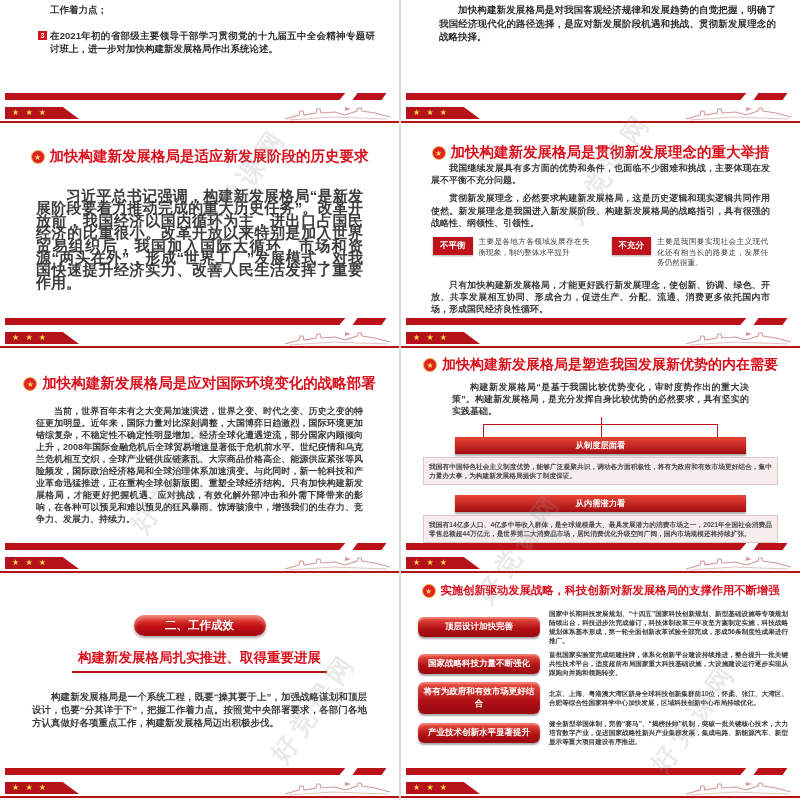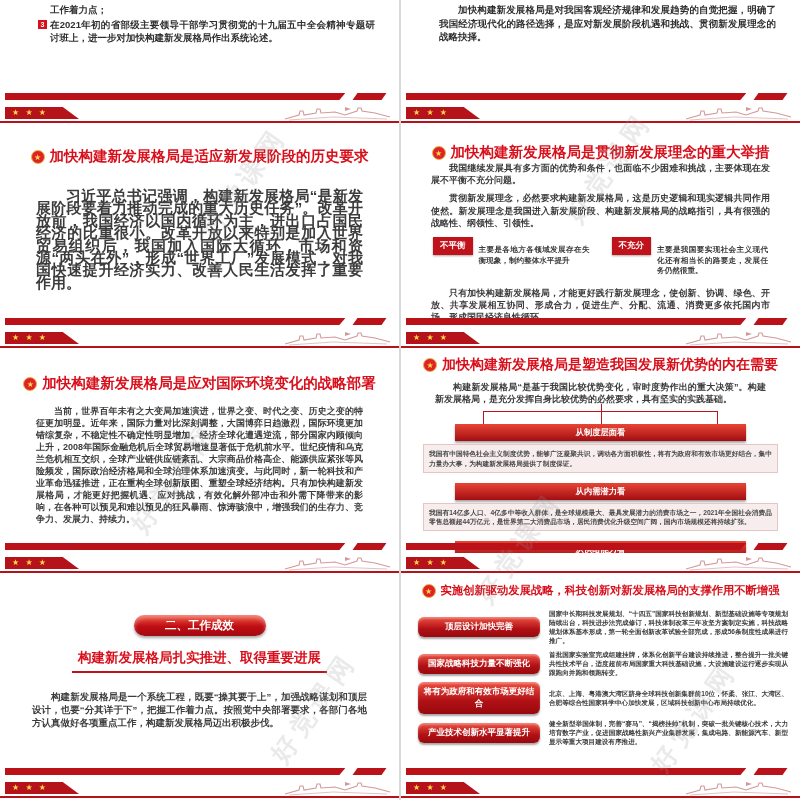--- a/index.html
+++ b/index.html
@@ -26,29 +26,29 @@
   
   .para{font-weight:bold;color:#3c3c3c;text-align:justify;margin:0;}
   .p-lg{font-size:15px;line-height:12.4px;}
   .p-md{font-size:9px;line-height:12.2px;}
   .p-sm{font-size:8.8px;line-height:12px;}
   .ind{text-indent:2em;}
   
   .part-content{position:absolute;left:38px;right:24px;top:125px;font-size:9.5px;line-height:13.5px;
     font-weight:bold;color:#2f2f2f;text-align:justify;}
   .hang{padding-left:12px;}
-  .bullet{position:relative;padding-left:12px;margin-top:1px;}
+  .bullet{position:relative;padding-left:12px;margin-top:12px;}
   .bullet .num{position:absolute;left:0;top:2px;width:9px;height:9px;background:#d8101c;color:#fff;
     font-size:7px;line-height:9px;text-align:center;font-weight:bold;}
   
   .tagrow{display:flex;gap:22px;margin-top:8px;padding:0 32px;}
   .taggrp{display:flex;gap:6px;flex:1;}
   .taglbl{flex:0 0 auto;align-self:flex-start;background:#c0121a;color:#fff;font-size:8.5px;font-weight:bold;
     padding:3px 7px;box-shadow:0 1px 2px rgba(0,0,0,.35);}
-  .tagtxt{font-size:7.6px;line-height:10.5px;font-weight:bold;color:#3c3c3c;text-align:justify;margin-top:8px;}
+  .tagtxt{font-size:7.6px;line-height:10.5px;font-weight:normal;color:#3c3c3c;text-align:justify;}
   
   .bracket{position:relative;margin:6px 82px 0;height:12px;border:1.5px solid #c0121a;border-bottom:none;}
   .bracket:before{content:"";position:absolute;left:50%;top:-8px;width:1.5px;height:8px;background:#c0121a;}
   .bracket:after{content:"";position:absolute;left:50%;top:0;width:1.5px;height:12px;background:#c0121a;}
   .cols{display:flex;gap:10px;padding:0 22px;margin-top:0;flex-direction:column;}
   .col{flex:1;}
   .coltab{width:82%;margin:0 auto;background:linear-gradient(#e84535,#a30d12);color:#fff;font-size:8.3px;
     font-weight:bold;text-align:center;padding:3px 0;box-shadow:0 1.5px 2px rgba(0,0,0,.35);}
   .colbox{margin-top:3px;background:#f7eded;border:1px solid #e3c6c6;padding:4px 5px;font-size:6.7px;
     line-height:9.2px;font-weight:bold;color:#4a4a4a;text-align:justify;}
@@ -171,21 +171,21 @@
     <svg class="hdr-wall" viewBox="0 0 110 18">
       <path d="M2 15 L16 11 L17 7 L20 7 L21 11 L33 9 L34 5 L37 5 L38 9 L52 8 L62 11 L74 7 L75 4 L78 4 L79 7 L92 9 L107 13" stroke="#cf8f8f" stroke-width="1.1" fill="none"></path>
       <path d="M6 16 L50 13 L104 15" stroke="#dba8a8" stroke-width="0.8" fill="none"></path>
       <path d="M62 11 L62 3 L68 5 L62 7" fill="#cf8f8f"></path>
     </svg>
     <div class="hdr-line"></div>
     <div class="stitle fs14" style="margin-top:28px">
       <span class="emblem">★</span>
       <span>加快构建新发展格局是塑造我国发展新优势的内在需要</span>
     </div>
-    <p class="para p-md ind" style="margin:7px 34px 0">构建新发展格局“是基于我国比较优势变化，审时度势作出的重大决策”。构建新发展格局，是充分发挥自身比较优势的必然要求，具有坚实的实践基础。</p>
+    <p class="para p-md ind" style="margin:7px 51px 0">构建新发展格局“是基于我国比较优势变化，审时度势作出的重大决策”。构建新发展格局，是充分发挥自身比较优势的必然要求，具有坚实的实践基础。</p>
     <div class="bracket"></div>
     <div class="cols">
       <div class="col">
         <div class="coltab">从制度层面看</div>
         <div class="colbox">我国有中国特色社会主义制度优势，能够广泛凝聚共识，调动各方面积极性，将有为政府和有效市场更好结合，集中力量办大事，为构建新发展格局提供了制度保证。</div>
       </div>
       <div class="col">
         <div class="coltab">从内需潜力看</div>
         <div class="colbox">我国有14亿多人口、4亿多中等收入群体，是全球规模最大、最具发展潜力的消费市场之一，2021年全国社会消费品零售总额超44万亿元，是世界第二大消费品市场，居民消费优化升级空间广阔，国内市场规模还将持续扩张。</div>
       </div>

